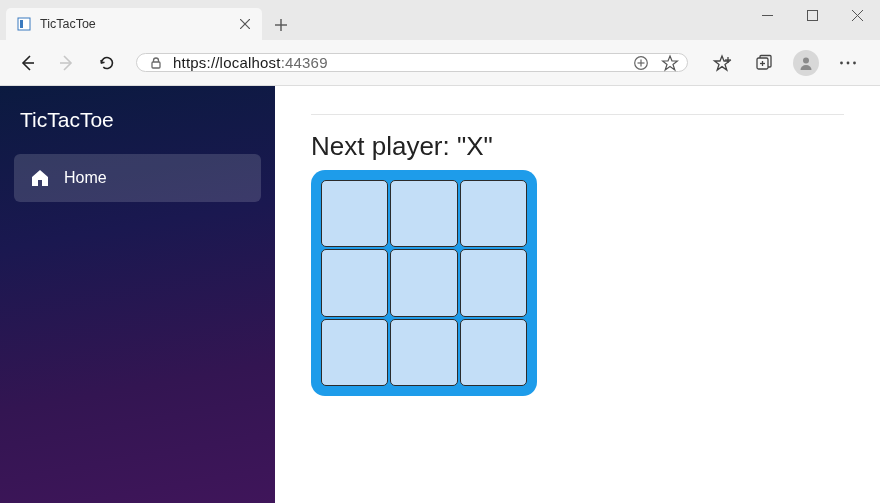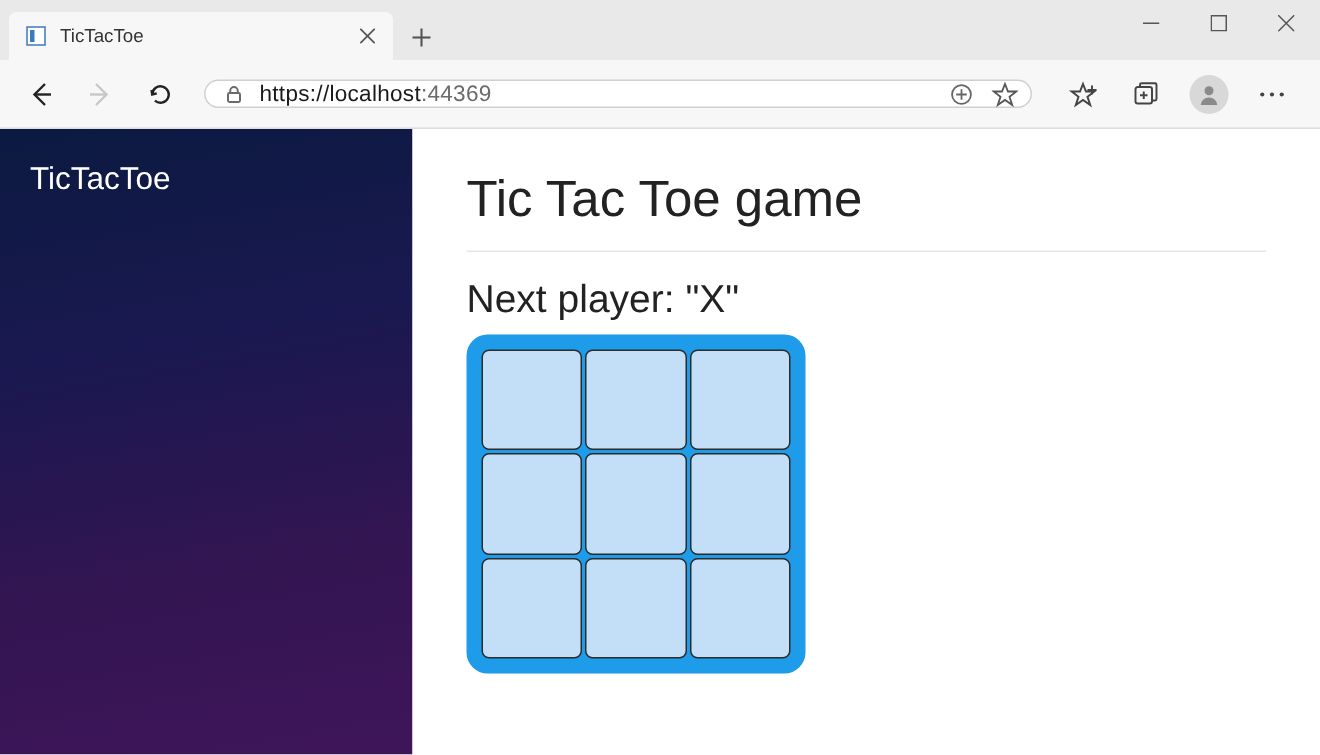--- a/index.html
+++ b/index.html
@@ -301,24 +301,31 @@
             <circle cx="15.5" cy="2" r="1.4" fill="#444"></circle>
           </svg>
       </div>
     </div>
   </div>
 </div>
 
 <div class="page">
   <aside class="sidebar">
     <div class="brand">TicTacToe</div>
+    <div class="nav-item">
+      <span class="home-ico">
+        <svg width="20" height="18" viewBox="0 0 20 18">
+            <path d="M2 8 L10 1 L18 8 L18 17 L12 17 L12 11 L8 11 L8 17 L2 17 Z" fill="#fff"></path>
+          </svg>
+      </span>
+      <span>Home</span>
+    </div>
   </aside>
 
   <main class="content">
-    <h1>Tic Tac Toe game</h1>
     <hr>
     <div class="status">Next player: "X"</div>
     <div class="board">
       <div class="cell"></div>
       <div class="cell"></div>
       <div class="cell"></div>
       <div class="cell"></div>
       <div class="cell"></div>
       <div class="cell"></div>
       <div class="cell"></div>

